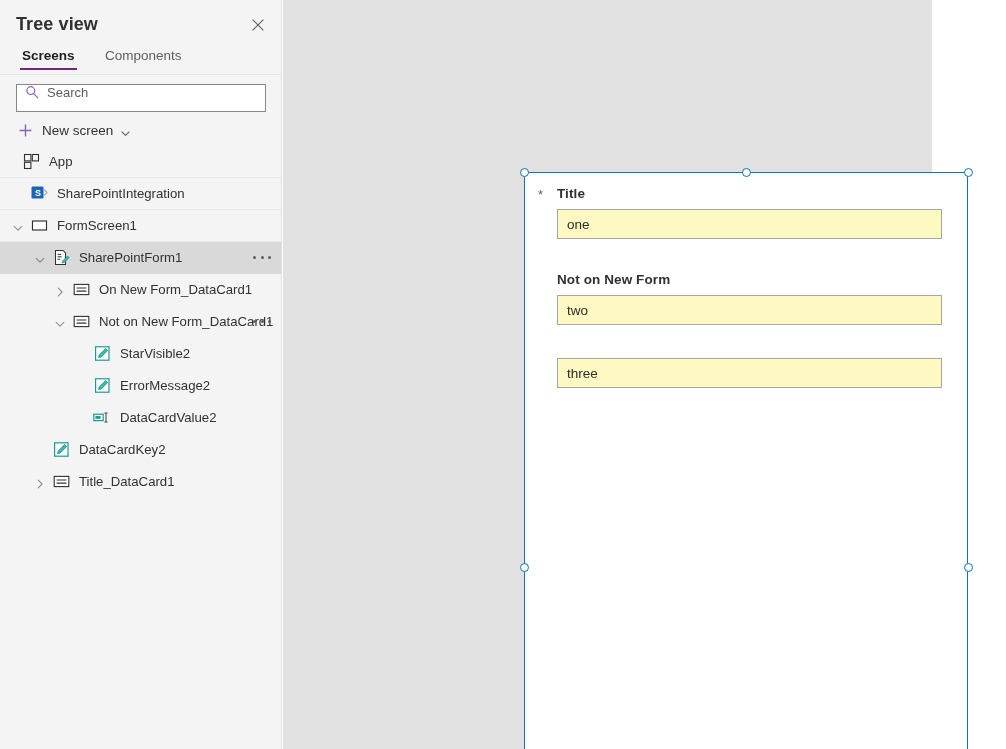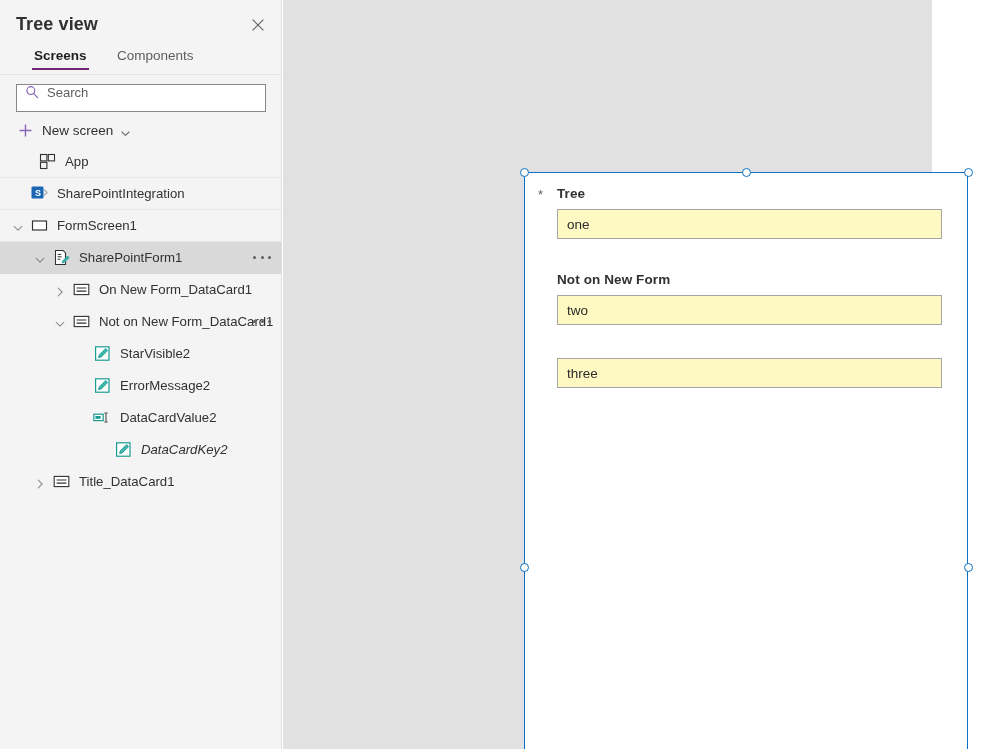--- a/index.html
+++ b/index.html
@@ -30,21 +30,21 @@
   }
   .close-btn {
     position: absolute; right: 14px; top: 16px;
     width: 18px; height: 18px;
     cursor: pointer; opacity: .75;
   }
   .close-btn svg { display: block; }
 
   .tabs {
     position: relative; height: 28px;
-    padding-left: 32px;
+    padding-left: 20px;
   }
   .tab {
     position: relative; display: inline-block;
     font-size: 13.5px; color: #605e5c;
     padding: 0 2px 7px 2px; margin-right: 22px;
     cursor: pointer;
   }
   .tab.active { color: #201f1e; font-weight: 600; }
   .tab.active::after {
     content: ""; position: absolute;
@@ -208,21 +208,21 @@
       </span>
       <span class="new-screen-label">New screen</span>
       <span class="chev-small">
         <svg width="11" height="11" viewBox="0 0 11 11" aria-hidden="true">
           <path d="M2 4 L5.5 7.4 L9 4" stroke="#323130" stroke-width="1.15" fill="none" stroke-linecap="round" stroke-linejoin="round"></path>
         </svg>
       </span>
     </div>
 
     <div class="tree" id="tree-list">
-        <div class="row sep" style="padding-left: 20px;">
+        <div class="row sep" style="padding-left: 4px;">
           <span class="row-chev placeholder"><svg width="12" height="12" viewBox="0 0 12 12">
               <path d="M2.2 4.3 L6 8.1 L9.8 4.3" stroke="#605e5c" stroke-width="1.15" fill="none" stroke-linecap="round" stroke-linejoin="round"></path>
             </svg></span>
           <span class="row-icon">
             <svg width="17" height="17" viewBox="0 0 17 17">
               <rect x="1.5" y="1.5" width="6.4" height="6.4" fill="none" stroke="#323130" stroke-width="1.1"></rect>
               <rect x="9.3" y="1.5" width="6.2" height="6.4" fill="none" stroke="#323130" stroke-width="1.1"></rect>
               <rect x="1.5" y="9.3" width="6.4" height="6.2" fill="none" stroke="#323130" stroke-width="1.1"></rect>
             </svg>
           </span>
@@ -329,21 +329,21 @@
             </svg></span>
           <span class="row-icon">
             <svg width="18" height="17" viewBox="0 0 18 17">
               <rect x="0.8" y="5.2" width="9.4" height="6.4" fill="#ffffff" stroke="#1a9b91" stroke-width="1.2"></rect>
               <rect x="2.4" y="7" width="5.2" height="2.8" fill="#1a9b91"></rect>
               <path d="M11.4 4 H14.6 M13 4 V13 M11.4 13 H14.6" stroke="#4a4a4a" stroke-width="1.05" fill="none"></path>
             </svg>
           </span>
           <span class="row-label">DataCardValue2</span>
         </div>
-        <div class="row" style="padding-left: 96px; font-style: italic;">
+        <div class="row" style="padding-left: 34px;">
           <span class="row-chev placeholder"><svg width="12" height="12" viewBox="0 0 12 12">
               <path d="M2.2 4.3 L6 8.1 L9.8 4.3" stroke="#605e5c" stroke-width="1.15" fill="none" stroke-linecap="round" stroke-linejoin="round"></path>
             </svg></span>
           <span class="row-icon">
             <svg width="17" height="17" viewBox="0 0 17 17">
               <rect x="1.6" y="1.8" width="13.4" height="13.4" fill="#ffffff" stroke="#1a9b91" stroke-width="1.2"></rect>
               <path d="M11.6 3.6 L13.6 5.6 L7.3 11.9 L4.6 12.6 L5.3 9.9 Z" fill="#3fb8ad" stroke="#1a9b91" stroke-width=".9" stroke-linejoin="round"></path>
             </svg>
           </span>
           <span class="row-label">DataCardKey2</span>
@@ -367,21 +367,21 @@
     <div class="form-surface">
       <div class="handle" style="left:-5px;  top:-5px;"></div>
       <div class="handle" style="left:217px; top:-5px;"></div>
       <div class="handle" style="left:439px; top:-5px;"></div>
       <div class="handle" style="left:-5px;  top:390px;"></div>
       <div class="handle" style="left:439px; top:390px;"></div>
 
       <div class="field" style="top:13px;">
         <div class="field-label">
           <span class="required-star">*</span>
-          <span>Tree</span>
+          <span>Title</span>
         </div>
         <div class="field-input">one</div>
       </div>
 
       <div class="field" style="top:99px;">
         <div class="field-label">Not on New Form</div>
         <div class="field-input">two</div>
       </div>
 
       <div class="field" style="top:185px;">

